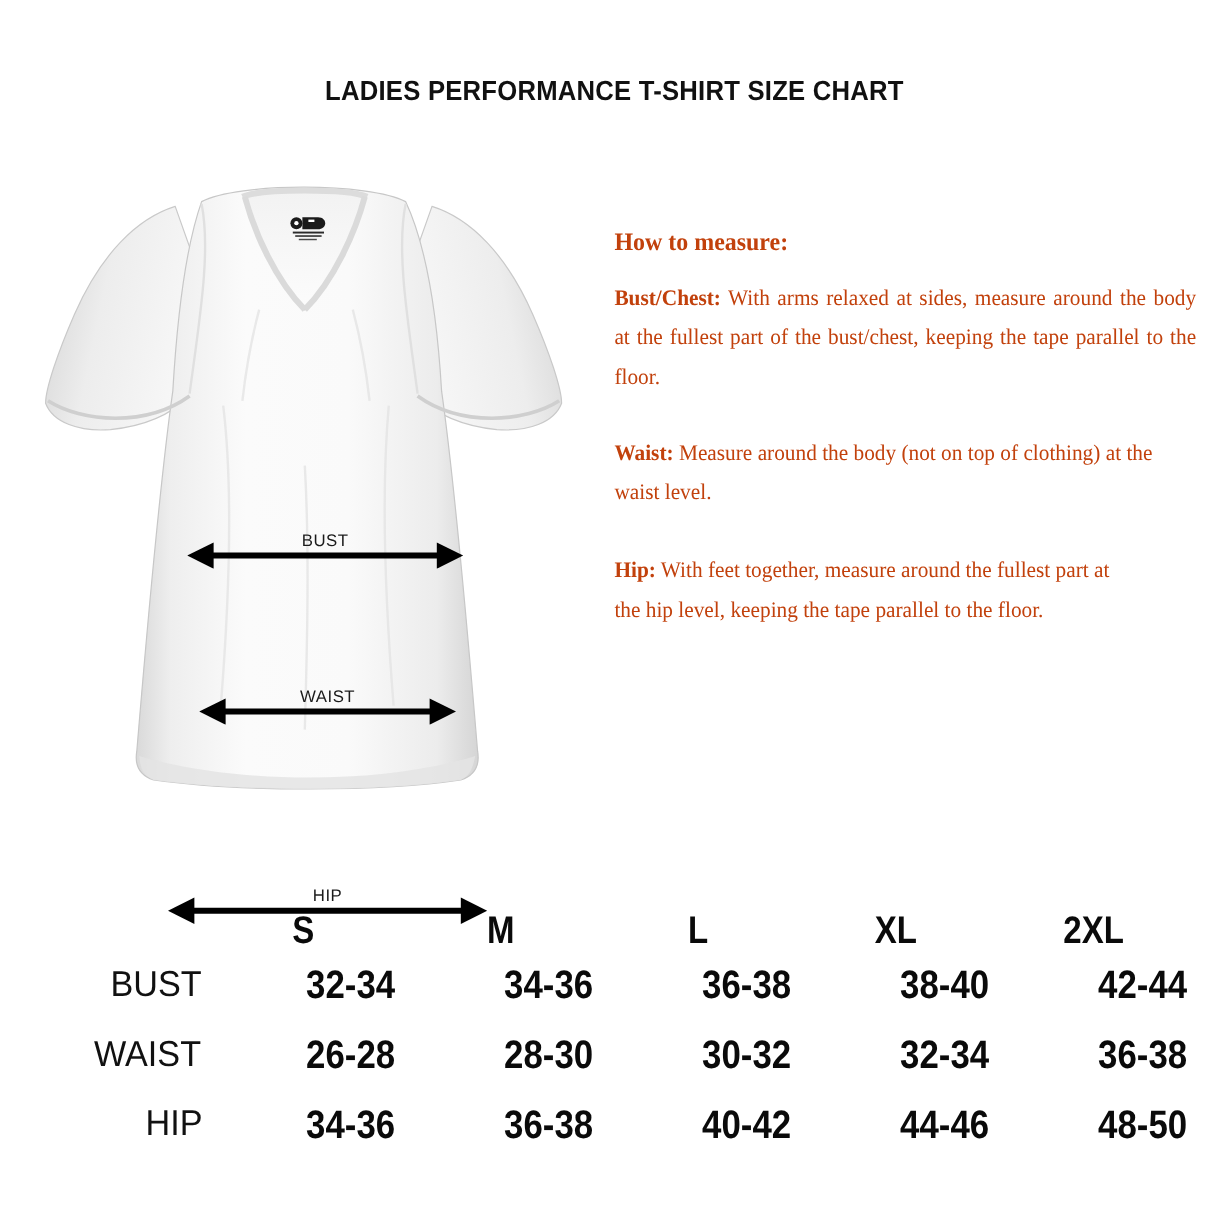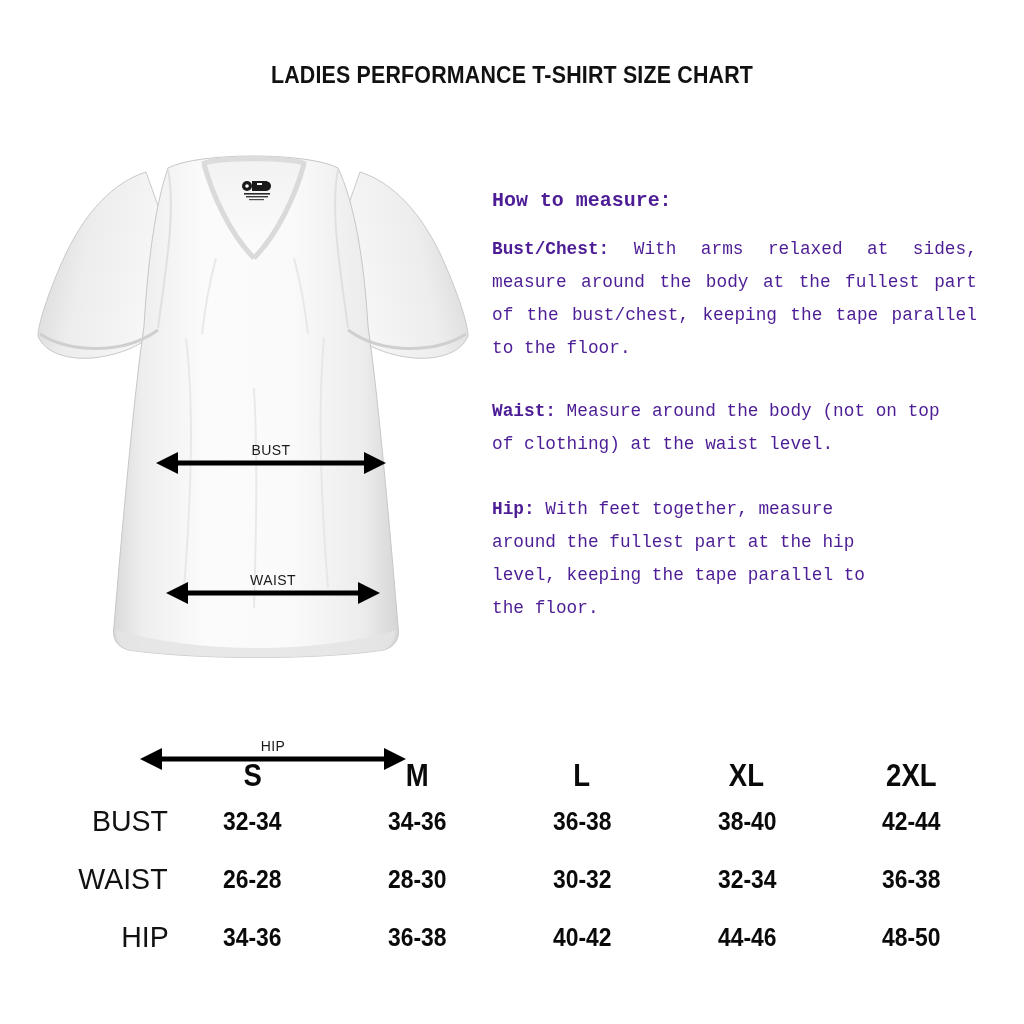--- a/index.html
+++ b/index.html
@@ -60,25 +60,25 @@
     color: #1a1a1a;
     white-space: nowrap;
   }
   #arrow-bust  { left: 138px; top: 302px; width: 230px; }
   #arrow-waist { left: 148px; top: 432px; width: 214px; }
   #arrow-hip   { left: 122px; top: 598px; width: 266px; }
 
   
   #measure-panel {
     position: absolute;
-    left: 492px;
+    left: 512px;
     top: 188px;
     width: 492px;
-    font-family: Liberation Mono, monospace;
-    color: #4c1d95;
+    font-family: Liberation Serif, serif;
+    color: #c2410c;
   }
   #howto-heading {
     font-weight: bold;
     font-size: 21px;
     line-height: 26px;
     margin-bottom: 6px;
     transform: scaleX(0.95);
     transform-origin: left center;
   }
   .measure-para {
@@ -123,23 +123,23 @@
     text-align: right;
     padding-right: 22px;
     font-weight: normal;
     font-size: 30px;
     line-height: 58px;
     color: #111111;
     white-space: nowrap;
   }
   .row-head span { display: inline-block; transform: scaleX(0.95); }
   .size-cell {
-    text-align: center;
+    text-align: right;
     font-weight: bold;
-    font-size: 26px;
+    font-size: 33px;
     line-height: 58px;
     color: #0a0a0a;
     white-space: nowrap;
   }
   .size-cell span { display: inline-block; transform: scaleX(0.88); }
 </style>
 </head>
 <body>
 
 <div id="page-title">LADIES PERFORMANCE T-SHIRT SIZE CHART</div>

